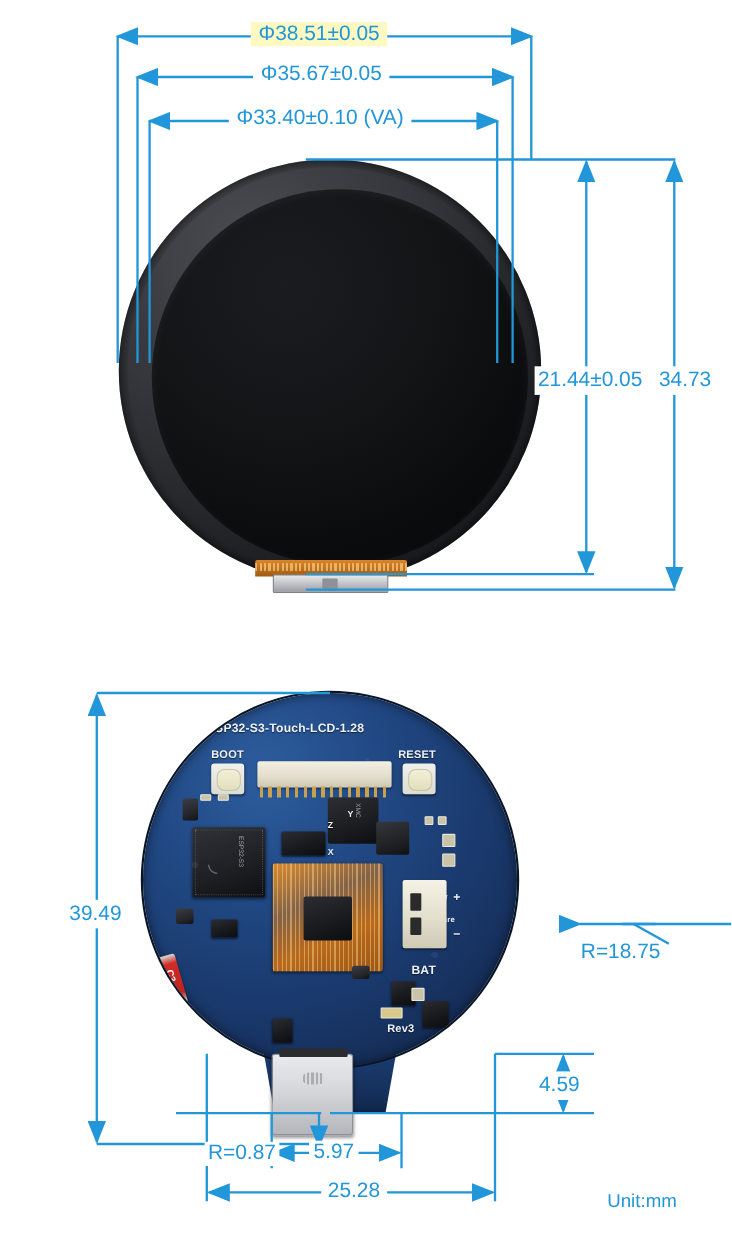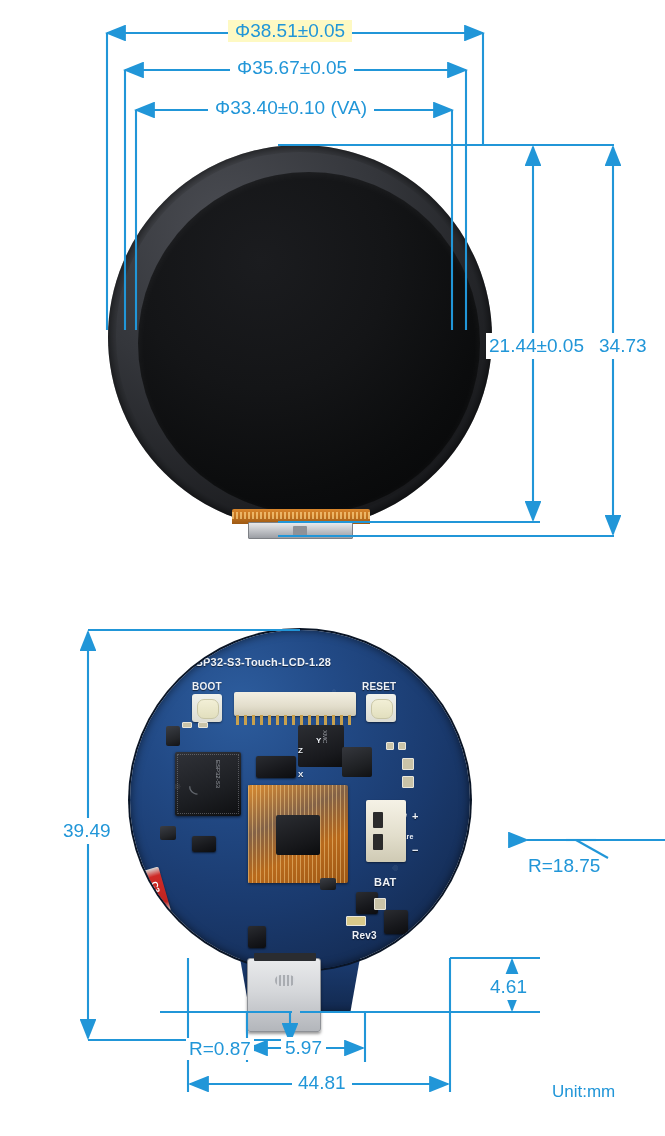--- a/index.html
+++ b/index.html
@@ -492,19 +492,19 @@
   <div class="dim-text" style="left:596px; top:333px; font-size:19px; background:#fff; padding:2px 3px;">34.73</div>
 
   <div class="dim-text" style="left:36px; top:818px; font-size:19px; background:#fff; padding:2px 3px;margin-left:24px;">39.49</div>
 
   <div class="dim-text" style="left:528px; top:855px; font-size:19px;text-align:center;">R=18.75</div>
 
   <div class="dim-text" style="left:186px; top:1038px; font-size:19px; background:#fff; padding:0 3px;">R=0.87</div>
 
   <div class="dim-text" style="left:281px; top:1037px; font-size:19px; background:#fff; padding:0 4px;">5.97</div>
 
-  <div class="dim-text" style="left:487px; top:974px; font-size:19px; background:#fff; padding:2px 3px;">4.61</div>
-
-  <div class="dim-text" style="left:292px; top:1072px; font-size:19px; background:#fff; padding:0 6px;">44.81</div>
+  <div class="dim-text" style="left:487px; top:974px; font-size:19px; background:#fff; padding:2px 3px;">4.59</div>
+
+  <div class="dim-text" style="left:292px; top:1072px; font-size:19px; background:#fff; padding:0 6px;">25.28</div>
 
   <div class="dim-text" style="left:552px; top:1082px; font-size:17px;">Unit:mm</div>
 
 </div>
 
 </body></html>

